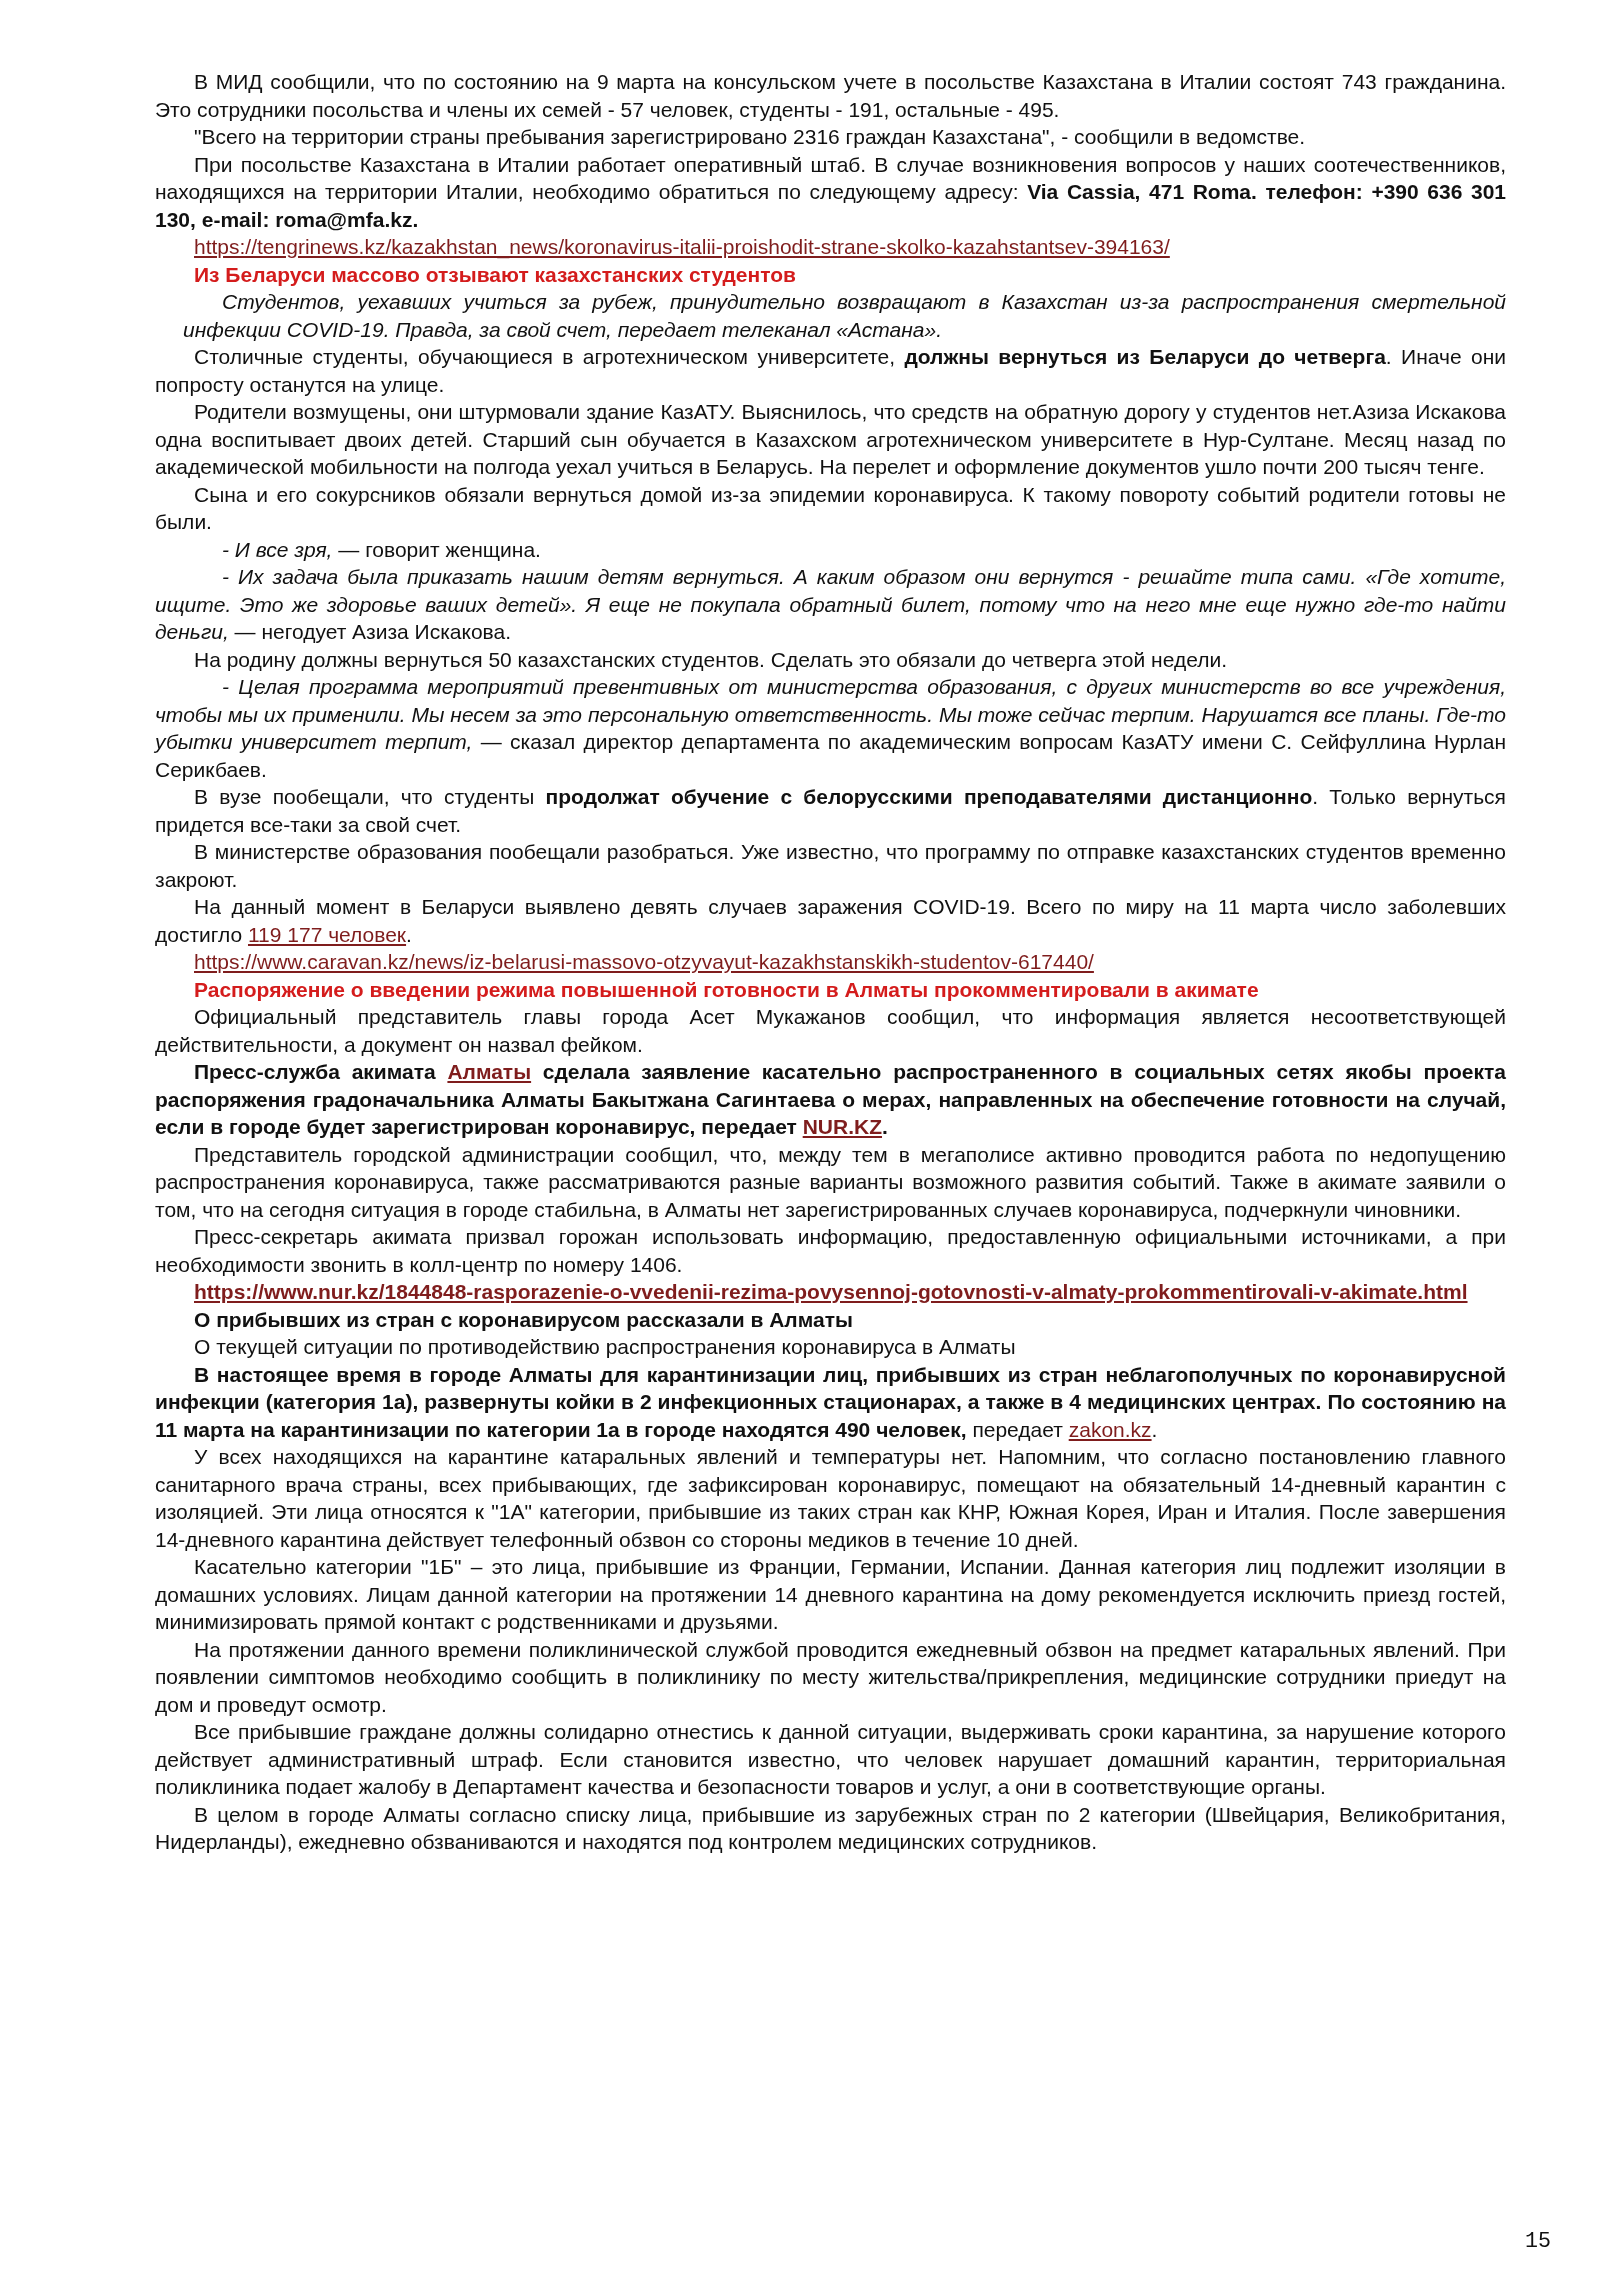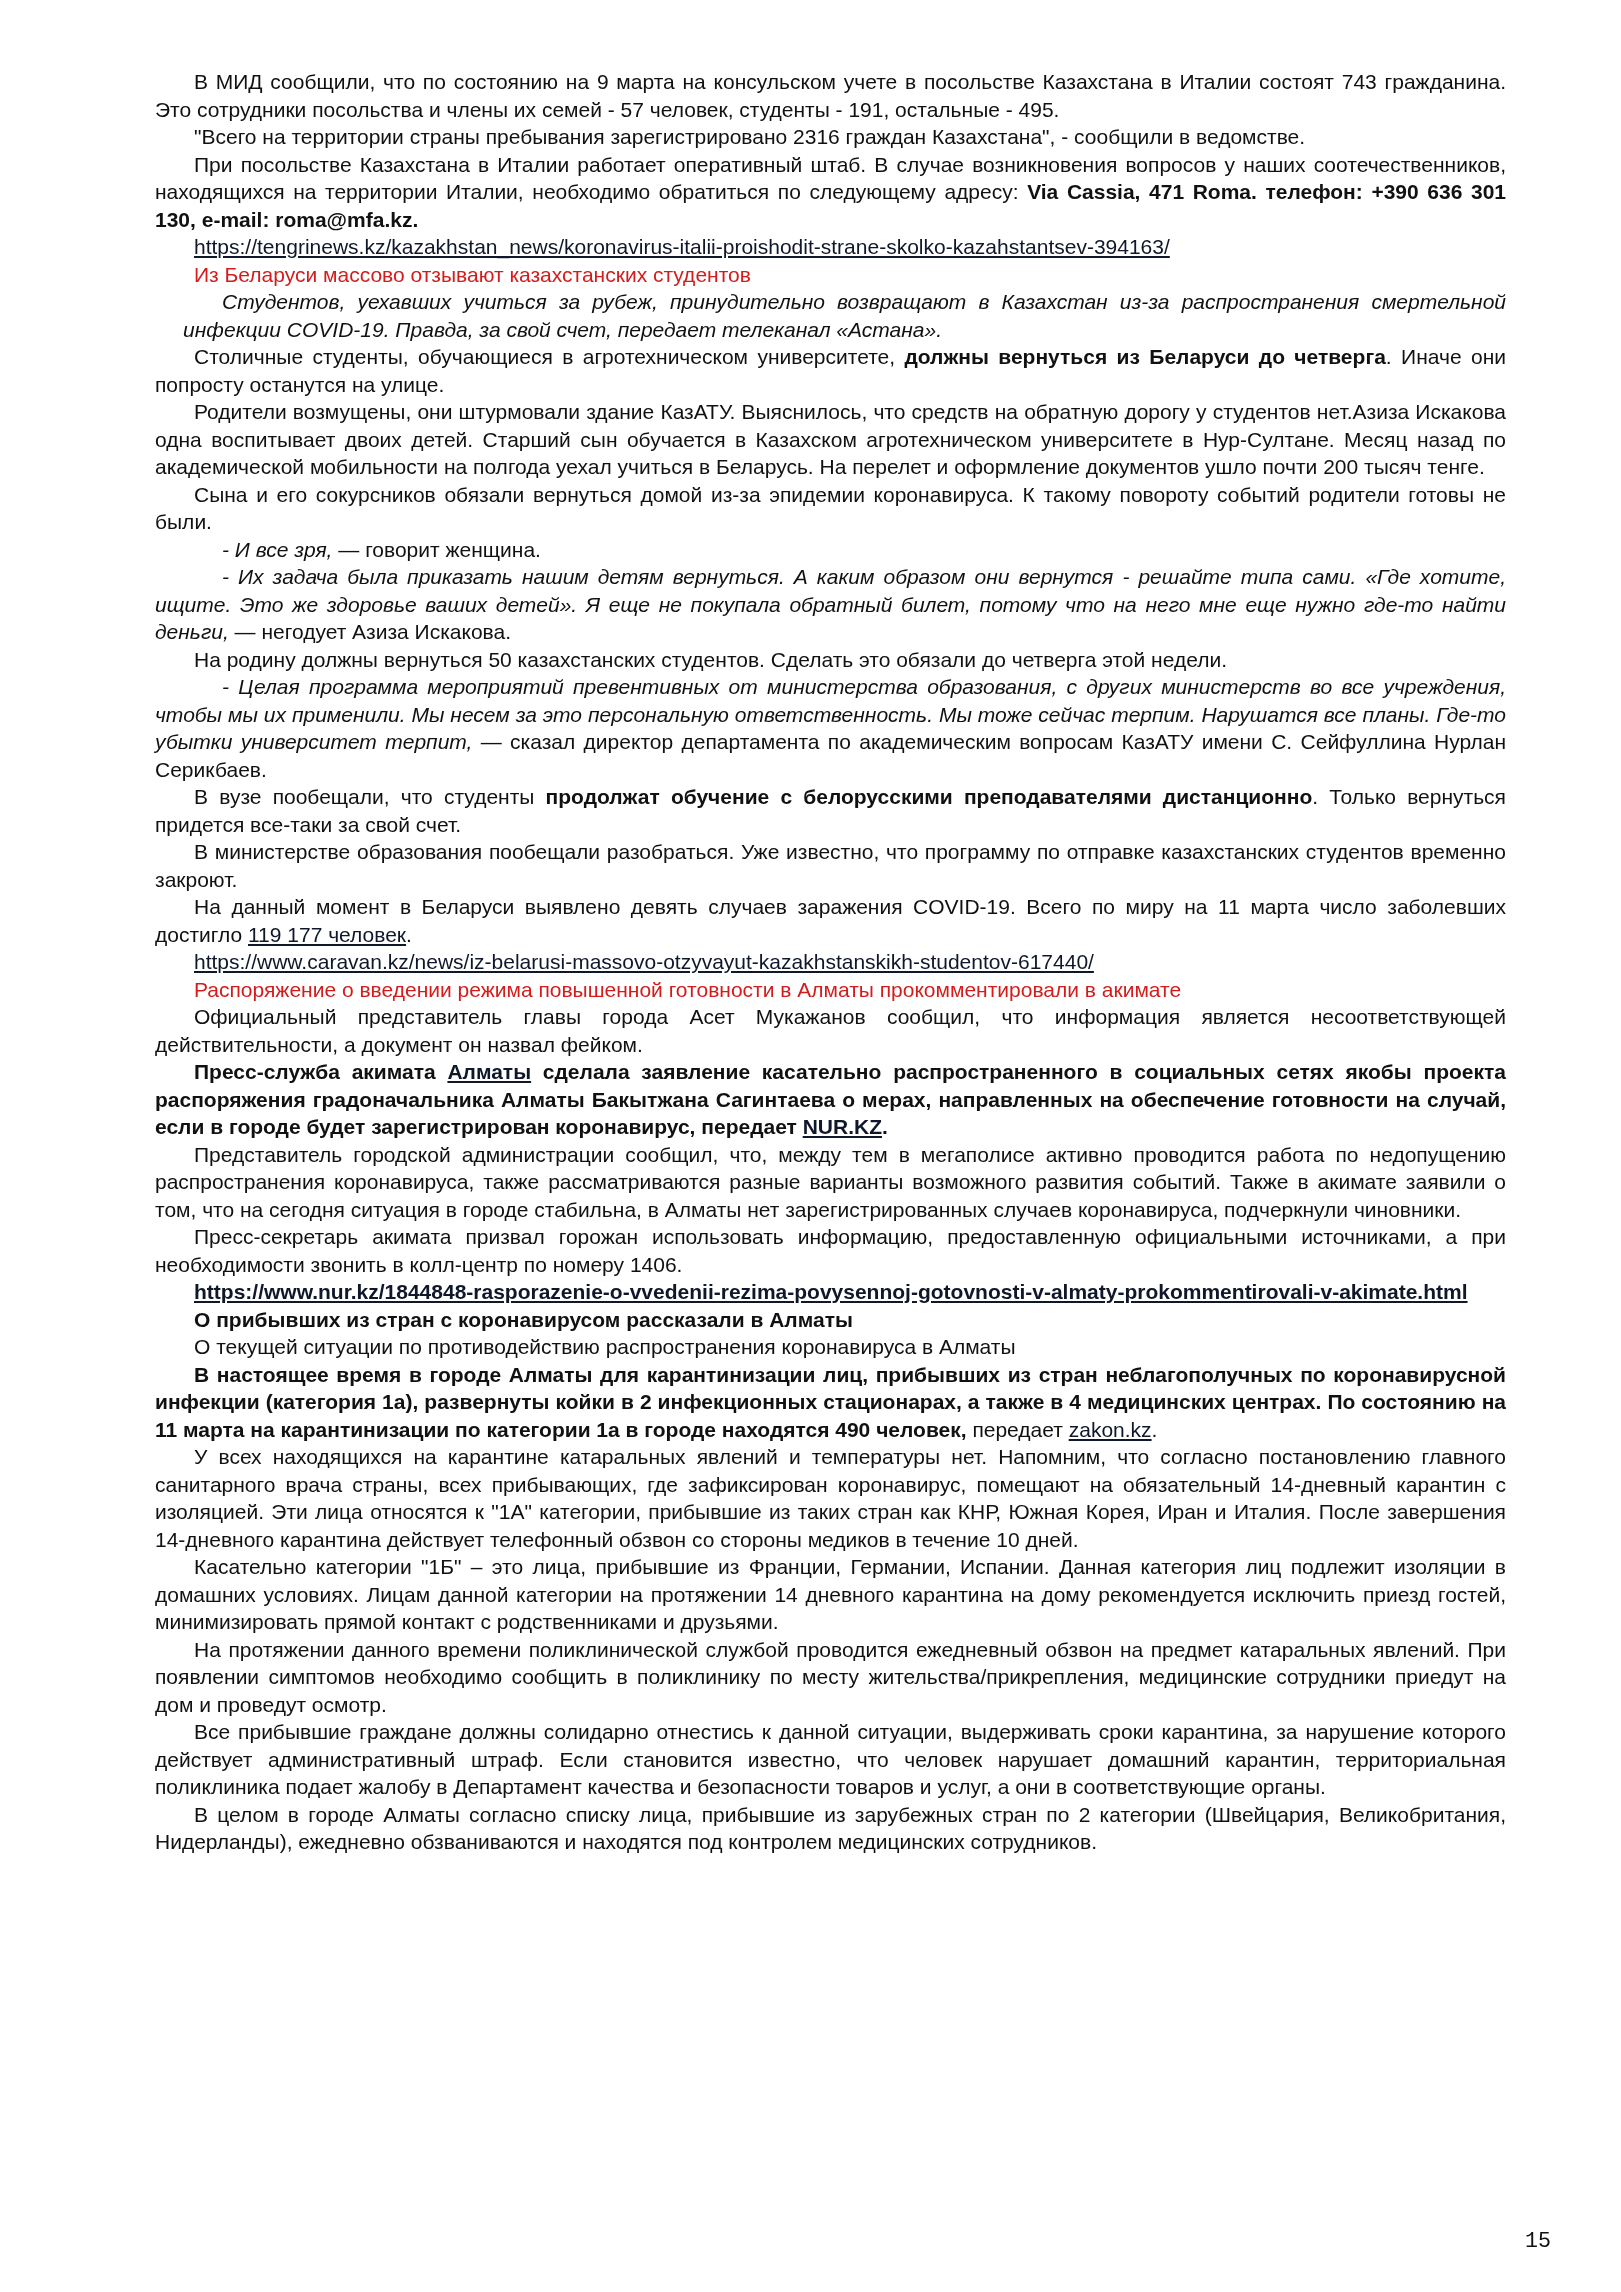--- a/index.html
+++ b/index.html
@@ -6,22 +6,22 @@
   body { width: 1621px; height: 2293px; position: relative; overflow: hidden; }
   .page {
     position: absolute; left: 155px; top: 68px; width: 1351px;
     font-family: "Liberation Sans", sans-serif;
     font-size: 21px; line-height: 27.5px; color: #111;
     text-align: justify;
   }
   .p { text-indent: 39px; margin: 0; }
   .b { font-weight: bold; }
   .bi { font-weight: normal; font-style: italic; margin-left: 28px; }
-  .red { color: #d41c1c; font-weight: normal; }
-  a { color: #0f172a; text-decoration: underline; }
+  .red { color: #d41c1c; font-weight: bold; }
+  a { color: #7f1d1d; text-decoration: underline; }
   a.bold { font-weight: bold; }
   .link-line { text-indent: 39px; margin: 0; text-align: left; }
   .pagenum {
     position: absolute; left: 1525px; top: 2229px;
     font-family: Liberation Mono, monospace; font-size: 21.6px; color: #111;
   }
 </style>
 </head>
 <body>
 

